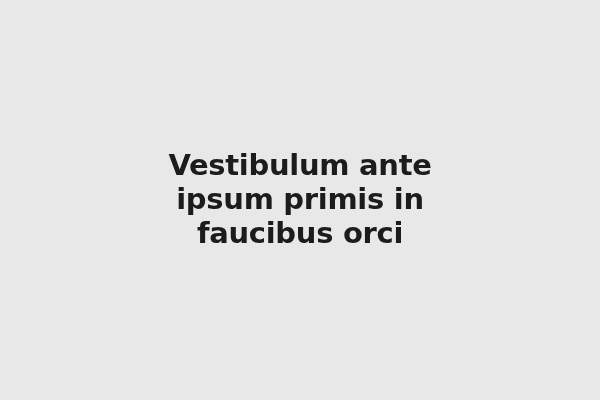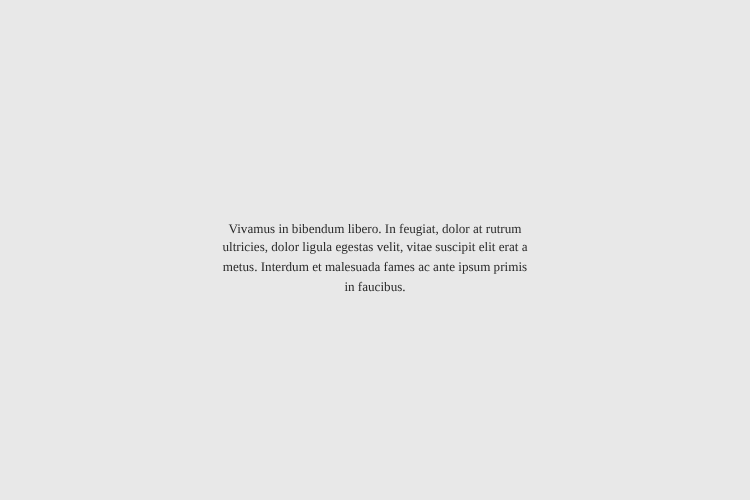--- a/index.html
+++ b/index.html
@@ -52,15 +52,15 @@
     color: #2b2b2b;
     text-align: center;
     max-width: 252px;
   }
 </style>
 </head>
 <body>
 
 <div class="page">
   <div class="content">
-    <p class="body-text">Vivamus in bibendum libero. In feugiat, dolor at rutrum ultricies, dolor ligula egestas velit, vitae suscipit elit erat a metus. Interdum et malesuada fames ac ante ipsum primis in faucibus.</p>
+    <h1 class="headline">Vestibulum ante ipsum primis in faucibus orci</h1>
   </div>
 </div>
 
 </body></html>

